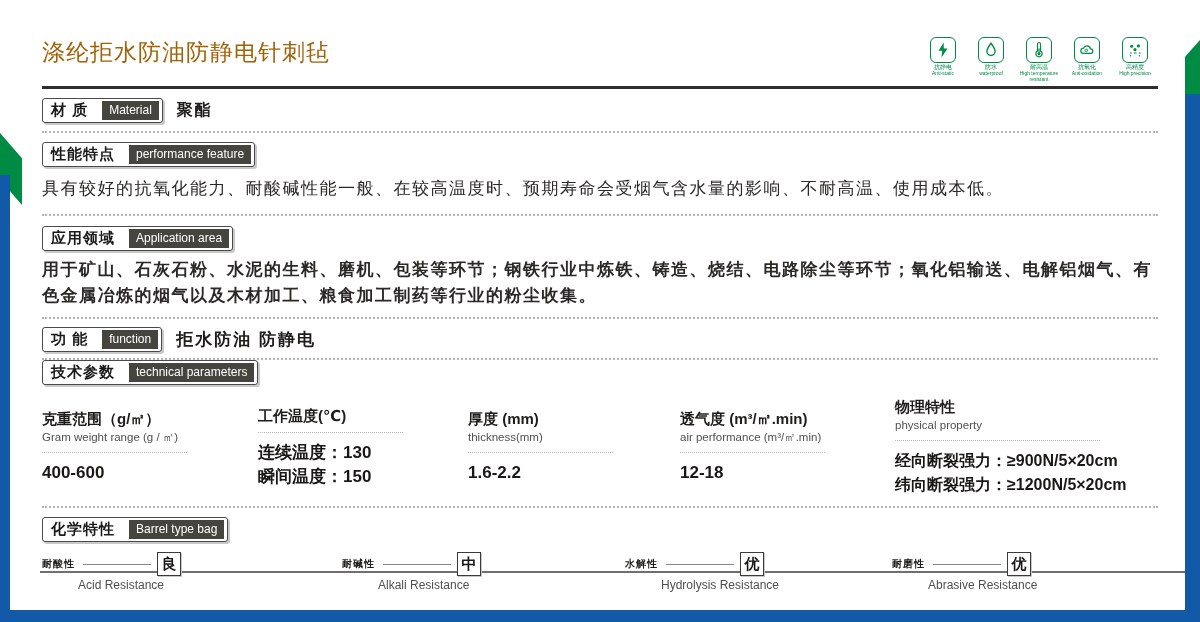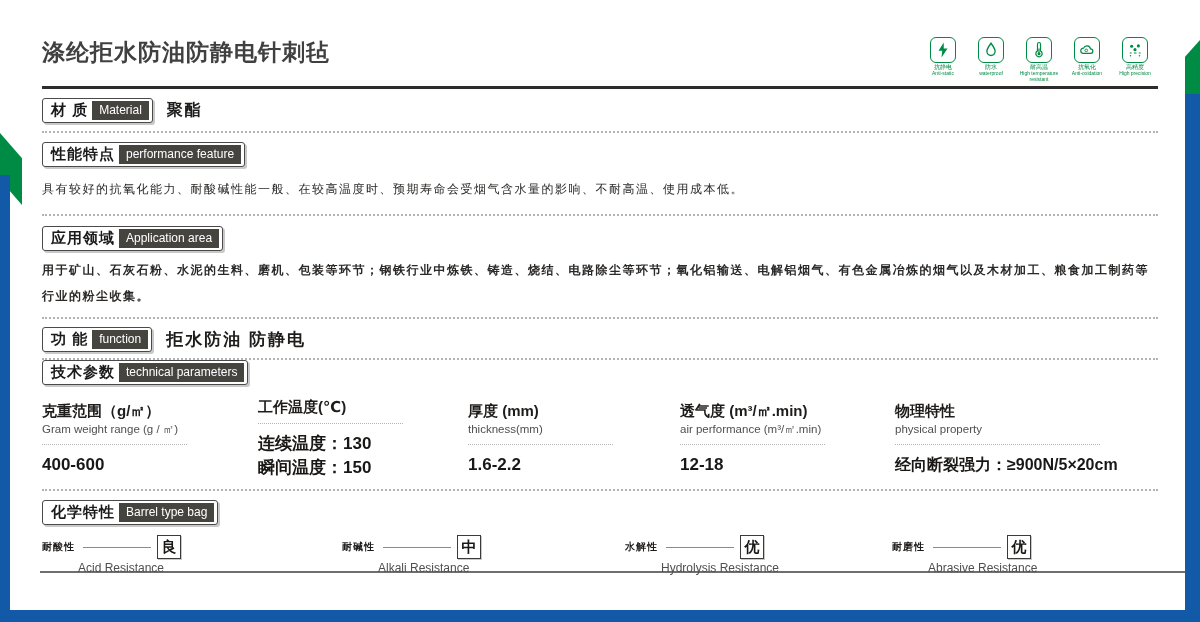--- a/index.html
+++ b/index.html
@@ -13,42 +13,42 @@
   .left-blue{left:0;top:175px;width:10px;height:447px;background:#1259a8;}
   .right-green{right:0;top:40px;width:15px;height:56px;background:#008b45;
                clip-path:polygon(0 30%,100% 0,100% 100%,0 100%);}
   .right-blue{right:0;top:94px;width:15px;height:528px;background:#1259a8;}
   .bottom-bar{position:absolute;left:0;bottom:0;width:1200px;height:12px;background:#1259a8;}
   .bottom-rule{position:absolute;left:40px;right:15px;top:571px;border-top:2px solid #6f6f6f;}
 
   
   .content{position:absolute;left:42px;top:0;width:1116px;}
 
-  .page-title{margin:38px 0 0;font-size:23px;line-height:28px;font-weight:bold;
-              color:#404040;letter-spacing:1px;}
+  .page-title{margin:38px 0 0;font-size:23px;line-height:28px;font-weight:normal;
+              color:#a16207;letter-spacing:1px;}
   .title-rule{height:3px;background:#2d2d2d;margin-top:20px;}
 
   
   .icon-row{position:absolute;top:37px;right:44px;display:flex;gap:6px;}
   .fi{width:42px;text-align:center;color:#008b45;}
   .fi-box{width:26px;height:26px;border:1.6px solid #008b45;border-radius:6px;margin:0 auto;
           display:flex;align-items:center;justify-content:center;box-sizing:border-box;}
   .fi-zh{font-size:6px;line-height:7px;margin-top:1px;}
   .fi-en{font-size:5px;line-height:5.5px;}
 
   
   .sec-row{display:flex;align-items:center;gap:14px;}
-  .sec-box{display:inline-flex;align-items:center;gap:4px;border:1px solid #4a4a4a;
+  .sec-box{display:inline-flex;align-items:center;gap:14px;border:1px solid #4a4a4a;
            border-radius:3px;padding:2px 3px 2px 8px;box-shadow:2px 2px 0 #c9c9c7;background:#fff;}
   .sec-zh{font-weight:bold;font-size:15px;color:#1a1a1a;letter-spacing:1px;white-space:nowrap;}
   .sec-badge{background:#46443f;color:#ffffff;font-size:12px;line-height:17px;padding:1px 7px;white-space:nowrap;}
   .sec-value{font-weight:bold;font-size:16px;color:#1f1d1b;letter-spacing:2px;}
 
   .dotted{border-top:2px dotted #b3b3b3;height:0;}
-  .para{font-size:12px;line-height:26px;letter-spacing:1.5px;color:#2b2927;}
+  .para{font-size:17px;line-height:26px;letter-spacing:1.5px;color:#2b2927;}
 
   
   .tech-table{display:flex;align-items:center;}
   .tcol{box-sizing:border-box;padding-right:10px;}
   .tcol:nth-child(1){width:216px;}
   .tcol:nth-child(2){width:210px;}
   .tcol:nth-child(3){width:212px;}
   .tcol:nth-child(4){width:215px;}
   .tcol:nth-child(5){flex:1;}
   .t-zh{font-size:15px;line-height:18px;font-weight:bold;color:#1f1d1b;}
@@ -213,20 +213,21 @@
         <div class="t-zh">透气度 (m³/㎡.min)</div>
         <div class="t-en">air performance  (m³/㎡.min)</div>
         <div class="t-dot"></div>
         <div class="t-val">12-18</div>
       </div>
       <div class="tcol">
         <div class="t-zh">物理特性</div>
         <div class="t-en">physical property</div>
         <div class="t-dot"></div>
         <div class="t-val">经向断裂强力：≥900N/5×20cm</div>
+        <div class="t-val">纬向断裂强力：≥1200N/5×20cm</div>
       </div>
     </div>
     <div class="dotted" style="margin-top:10px;"></div>
 
     <div class="sec-row" style="margin-top:9px;">
       <span class="sec-box">
         <span class="sec-zh">化学特性</span>
         <span class="sec-badge">Barrel type bag</span>
       </span>
     </div>

